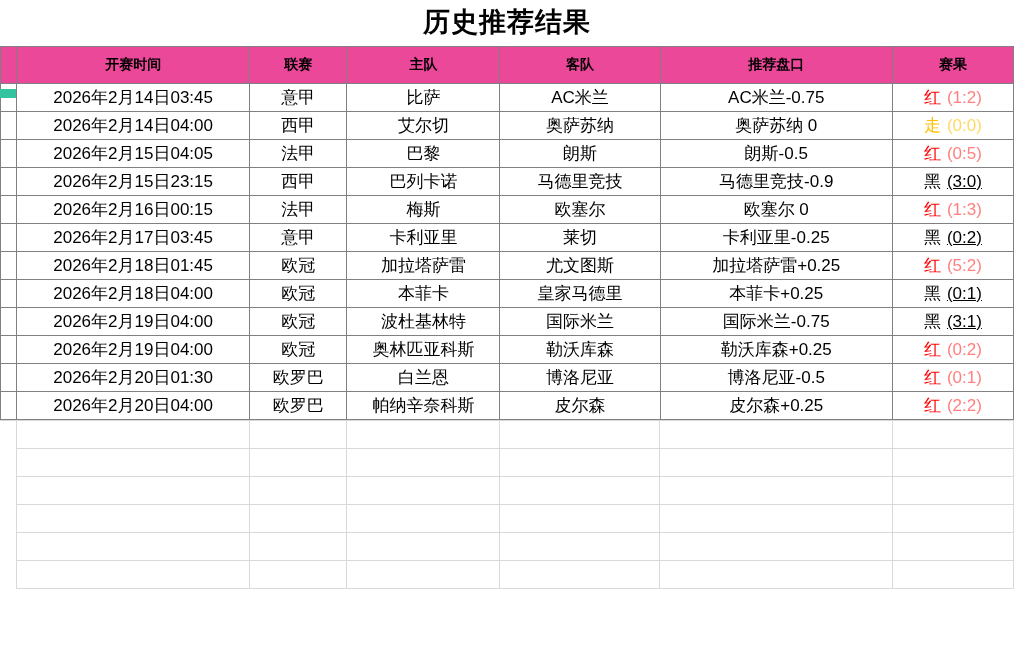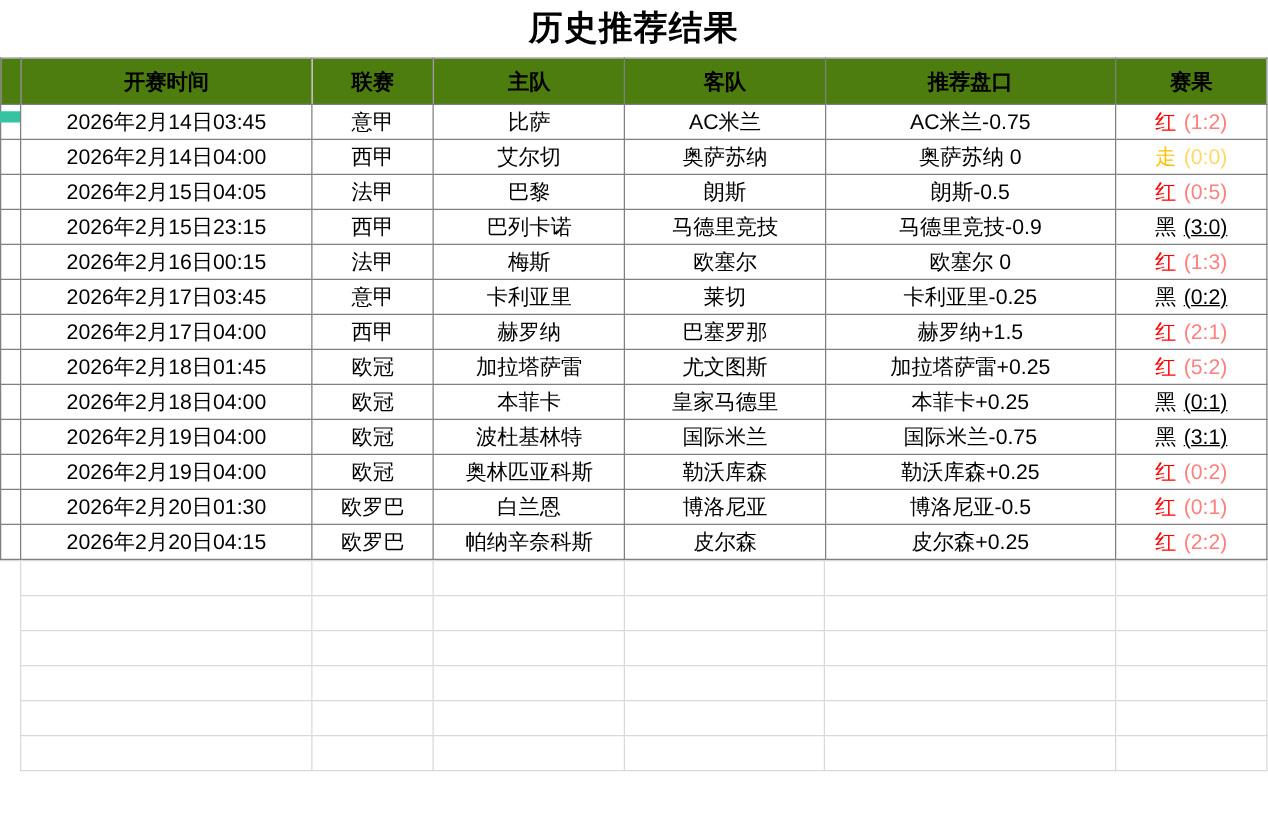--- a/index.html
+++ b/index.html
@@ -39,24 +39,24 @@
     height: 27px;
     font-size: 17px;
     color: #000000;
     text-align: center;
     vertical-align: middle;
     font-weight: normal;
     overflow: hidden;
     white-space: nowrap;
   }
   table.sheet thead th {
-    background: #4d7c0f;
+    background: #ec4899;
     font-weight: bold;
     height: 36px;
-    font-size: 17px;
+    font-size: 14px;
     color: #000000;
   }
   
   col.c0 { width: 16px; }
   col.c1 { width: 233px; }
   col.c2 { width: 97px; }
   col.c3 { width: 153px; }
   col.c4 { width: 160px; }
   col.c5 { width: 232px; }
   col.c6 { width: 121px; }
@@ -181,29 +181,20 @@
           <td class="gutter"></td>
           <td>2026年2月17日03:45</td>
           <td>意甲</td>
           <td>卡利亚里</td>
           <td>莱切</td>
           <td>卡利亚里-0.25</td>
           <td class="result-cell"><span class="res-black">黑</span><span class="score score-black">(0:2)</span></td>
         </tr>
         <tr>
           <td class="gutter"></td>
-          <td>2026年2月17日04:00</td>
-          <td>西甲</td>
-          <td>赫罗纳</td>
-          <td>巴塞罗那</td>
-          <td>赫罗纳+1.5</td>
-          <td class="result-cell"><span class="res-red">红</span><span class="score score-red">(2:1)</span></td>
-        </tr>
-        <tr>
-          <td class="gutter"></td>
           <td>2026年2月18日01:45</td>
           <td>欧冠</td>
           <td>加拉塔萨雷</td>
           <td>尤文图斯</td>
           <td>加拉塔萨雷+0.25</td>
           <td class="result-cell"><span class="res-red">红</span><span class="score score-red">(5:2)</span></td>
         </tr>
         <tr>
           <td class="gutter"></td>
           <td>2026年2月18日04:00</td>
@@ -235,21 +226,21 @@
           <td class="gutter"></td>
           <td>2026年2月20日01:30</td>
           <td>欧罗巴</td>
           <td>白兰恩</td>
           <td>博洛尼亚</td>
           <td>博洛尼亚-0.5</td>
           <td class="result-cell"><span class="res-red">红</span><span class="score score-red">(0:1)</span></td>
         </tr>
         <tr>
           <td class="gutter"></td>
-          <td>2026年2月20日04:15</td>
+          <td>2026年2月20日04:00</td>
           <td>欧罗巴</td>
           <td>帕纳辛奈科斯</td>
           <td>皮尔森</td>
           <td>皮尔森+0.25</td>
           <td class="result-cell"><span class="res-red">红</span><span class="score score-red">(2:2)</span></td>
         </tr>
       </tbody>
   </table>
 
   <table class="empty">

